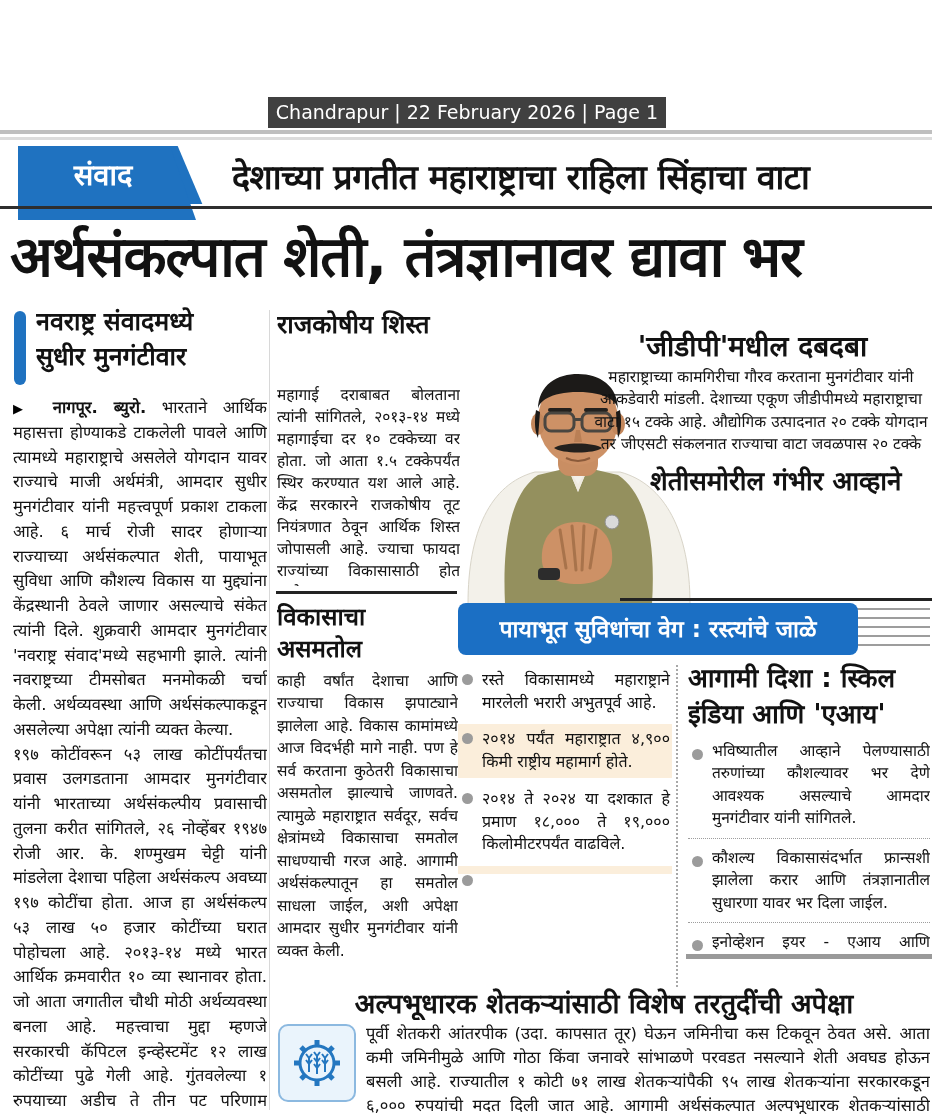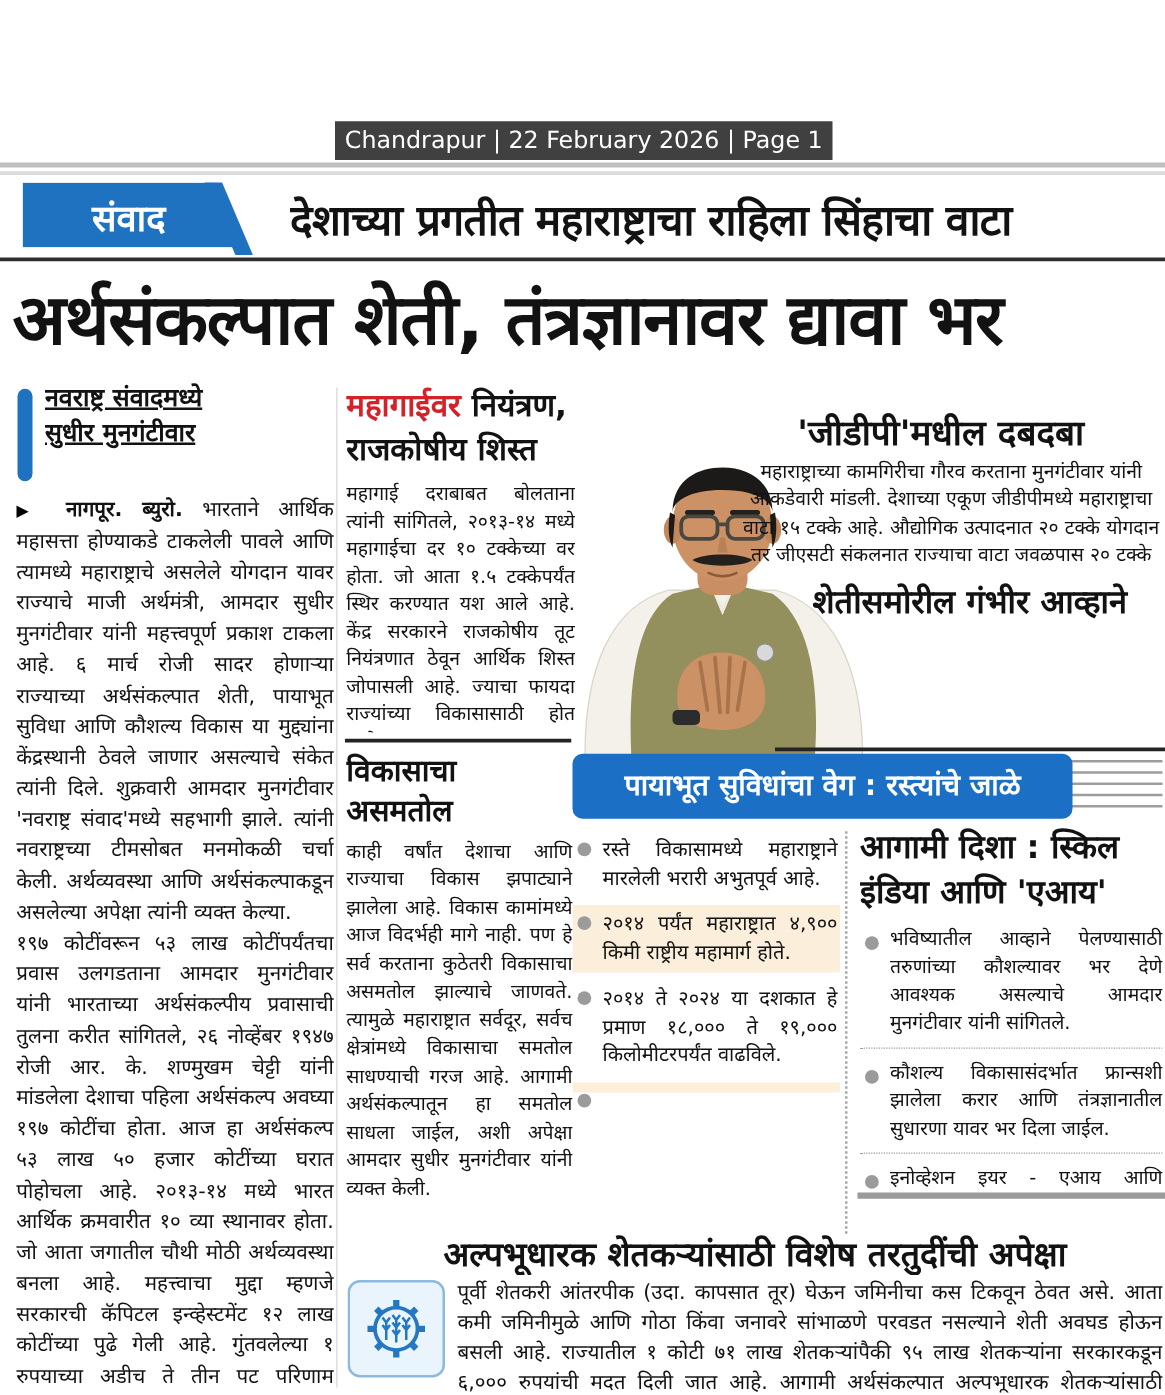--- a/index.html
+++ b/index.html
@@ -10,38 +10,38 @@
   
   .logo{top:6px;left:0;width:932px;text-align:center;font-size:70px;font-weight:800;
         color:#e5282d;letter-spacing:-2px;line-height:1.2;}
   .datebar{top:97px;left:268px;width:398px;height:31px;background:#404040;color:#fff;
            font-size:19px;text-align:center;line-height:31px;}
   .rule-a{top:130px;left:0;width:932px;height:4px;background:#bfbfbf;}
   .rule-b{top:137px;left:0;width:932px;height:3px;background:#dcdcdc;}
 
   
   .kicker-wrap{top:146px;left:18px;width:220px;height:58px;}
-  .kicker-box{position:absolute;left:0;top:0;width:200px;height:52px;background:#1f72c0;
+  .kicker-box{position:absolute;left:0;top:0;width:200px;height:74px;background:#1f72c0;
               clip-path:polygon(0 0,152px 0,178px 100%,0 100%);
               color:#fff;font-size:29px;font-weight:700;text-align:center;line-height:58px;
               padding-right:30px;box-sizing:border-box;}
   .kicker-sliver{position:absolute;left:158px;top:0;width:14px;height:58px;background:#1f72c0;
                  transform:skewX(23deg);}
   .kicker-headline{top:148px;left:232px;width:700px;height:58px;font-size:34px;font-weight:800;
                    letter-spacing:-0.5px;line-height:58px;white-space:nowrap;overflow:hidden;}
   .kicker-rule{top:206px;left:0;width:932px;height:3px;background:#2e2e2e;}
 
   
   .main-headline{top:214px;left:10px;width:916px;height:86px;font-size:56px;font-weight:800;
                  letter-spacing:-1px;line-height:86px;white-space:nowrap;overflow:hidden;}
 
   
   .left-bar{top:311px;left:14px;width:12px;height:74px;background:#1f72c0;border-radius:6px;}
-  .left-subhead{top:304px;left:36px;width:242px;height:86px;font-size:20px;font-weight:700;
-                line-height:1.4;overflow:hidden;text-decoration:underline;}
+  .left-subhead{top:304px;left:36px;width:242px;height:86px;font-size:25px;font-weight:700;
+                line-height:1.4;overflow:hidden;}
   .left-body{top:396px;left:13px;width:254px;height:716px;font-size:16.5px;line-height:1.5;
              text-align:justify;overflow:hidden;}
   .left-body p{margin:0;}
   .pointer{color:#000;font-size:13px;margin-right:4px;}
   .lead{font-weight:700;}
 
   .vdiv{top:310px;left:269px;width:1px;height:800px;background:#d8d8d8;}
 
   
   .inf-heading{top:307px;left:277px;width:235px;height:74px;font-size:25px;font-weight:700;
@@ -132,23 +132,20 @@
       <span class="pointer">▶</span>
       <span class="lead">नागपूर. ब्युरो.</span>
       <span>भारताने आर्थिक महासत्ता होण्याकडे टाकलेली पावले आणि त्यामध्ये महाराष्ट्राचे असलेले योगदान यावर राज्याचे माजी अर्थमंत्री, आमदार सुधीर मुनगंटीवार यांनी महत्त्वपूर्ण प्रकाश टाकला आहे. ६ मार्च रोजी सादर होणाऱ्या राज्याच्या अर्थसंकल्पात शेती, पायाभूत सुविधा आणि कौशल्य विकास या मुद्द्यांना केंद्रस्थानी ठेवले जाणार असल्याचे संकेत त्यांनी दिले. शुक्रवारी आमदार मुनगंटीवार 'नवराष्ट्र संवाद'मध्ये सहभागी झाले. त्यांनी नवराष्ट्रच्या टीमसोबत मनमोकळी चर्चा केली. अर्थव्यवस्था आणि अर्थसंकल्पाकडून असलेल्या अपेक्षा त्यांनी व्यक्त केल्या.</span>
     </p>
     <p>१९७ कोटींवरून ५३ लाख कोटींपर्यंतचा प्रवास उलगडताना आमदार मुनगंटीवार यांनी भारताच्या अर्थसंकल्पीय प्रवासाची तुलना करीत सांगितले, २६ नोव्हेंबर १९४७ रोजी आर. के. शण्मुखम चेट्टी यांनी मांडलेला देशाचा पहिला अर्थसंकल्प अवघ्या १९७ कोटींचा होता. आज हा अर्थसंकल्प ५३ लाख ५० हजार कोटींच्या घरात पोहोचला आहे. २०१३-१४ मध्ये भारत आर्थिक क्रमवारीत १० व्या स्थानावर होता. जो आता जगातील चौथी मोठी अर्थव्यवस्था बनला आहे. महत्त्वाचा मुद्दा म्हणजे सरकारची कॅपिटल इन्व्हेस्टमेंट १२ लाख कोटींच्या पुढे गेली आहे. गुंतवलेल्या १ रुपयाच्या अडीच ते तीन पट परिणाम अर्थव्यवस्थेवर दिसून येत आहे.</p>
   </div>
 
   <div class="abs vdiv"></div>
 
   <div class="abs inf-heading">
-    <div>
-      <span class="accent-red">महागाईवर</span><span> नियंत्रण,</span>
-    </div>
     <div>राजकोषीय शिस्त</div>
   </div>
   <div class="abs inf-body">महागाई दराबाबत बोलताना त्यांनी सांगितले, २०१३-१४ मध्ये महागाईचा दर १० टक्केच्या वर होता. जो आता १.५ टक्केपर्यंत स्थिर करण्यात यश आले आहे. केंद्र सरकारने राजकोषीय तूट नियंत्रणात ठेवून आर्थिक शिस्त जोपासली आहे. ज्याचा फायदा राज्यांच्या विकासासाठी होत आहे.</div>
   <div class="abs inf-rule"></div>
 
   <div class="abs photo">
     <svg width="255" height="232" viewBox="0 0 255 232" xmlns="http://www.w3.org/2000/svg">
 
       <path d="M18 232 C18 160 40 112 85 100 L170 100 C215 112 240 160 240 232 Z" fill="#f3f1ea" stroke="#d8d4c8" stroke-width="1"></path>
 

